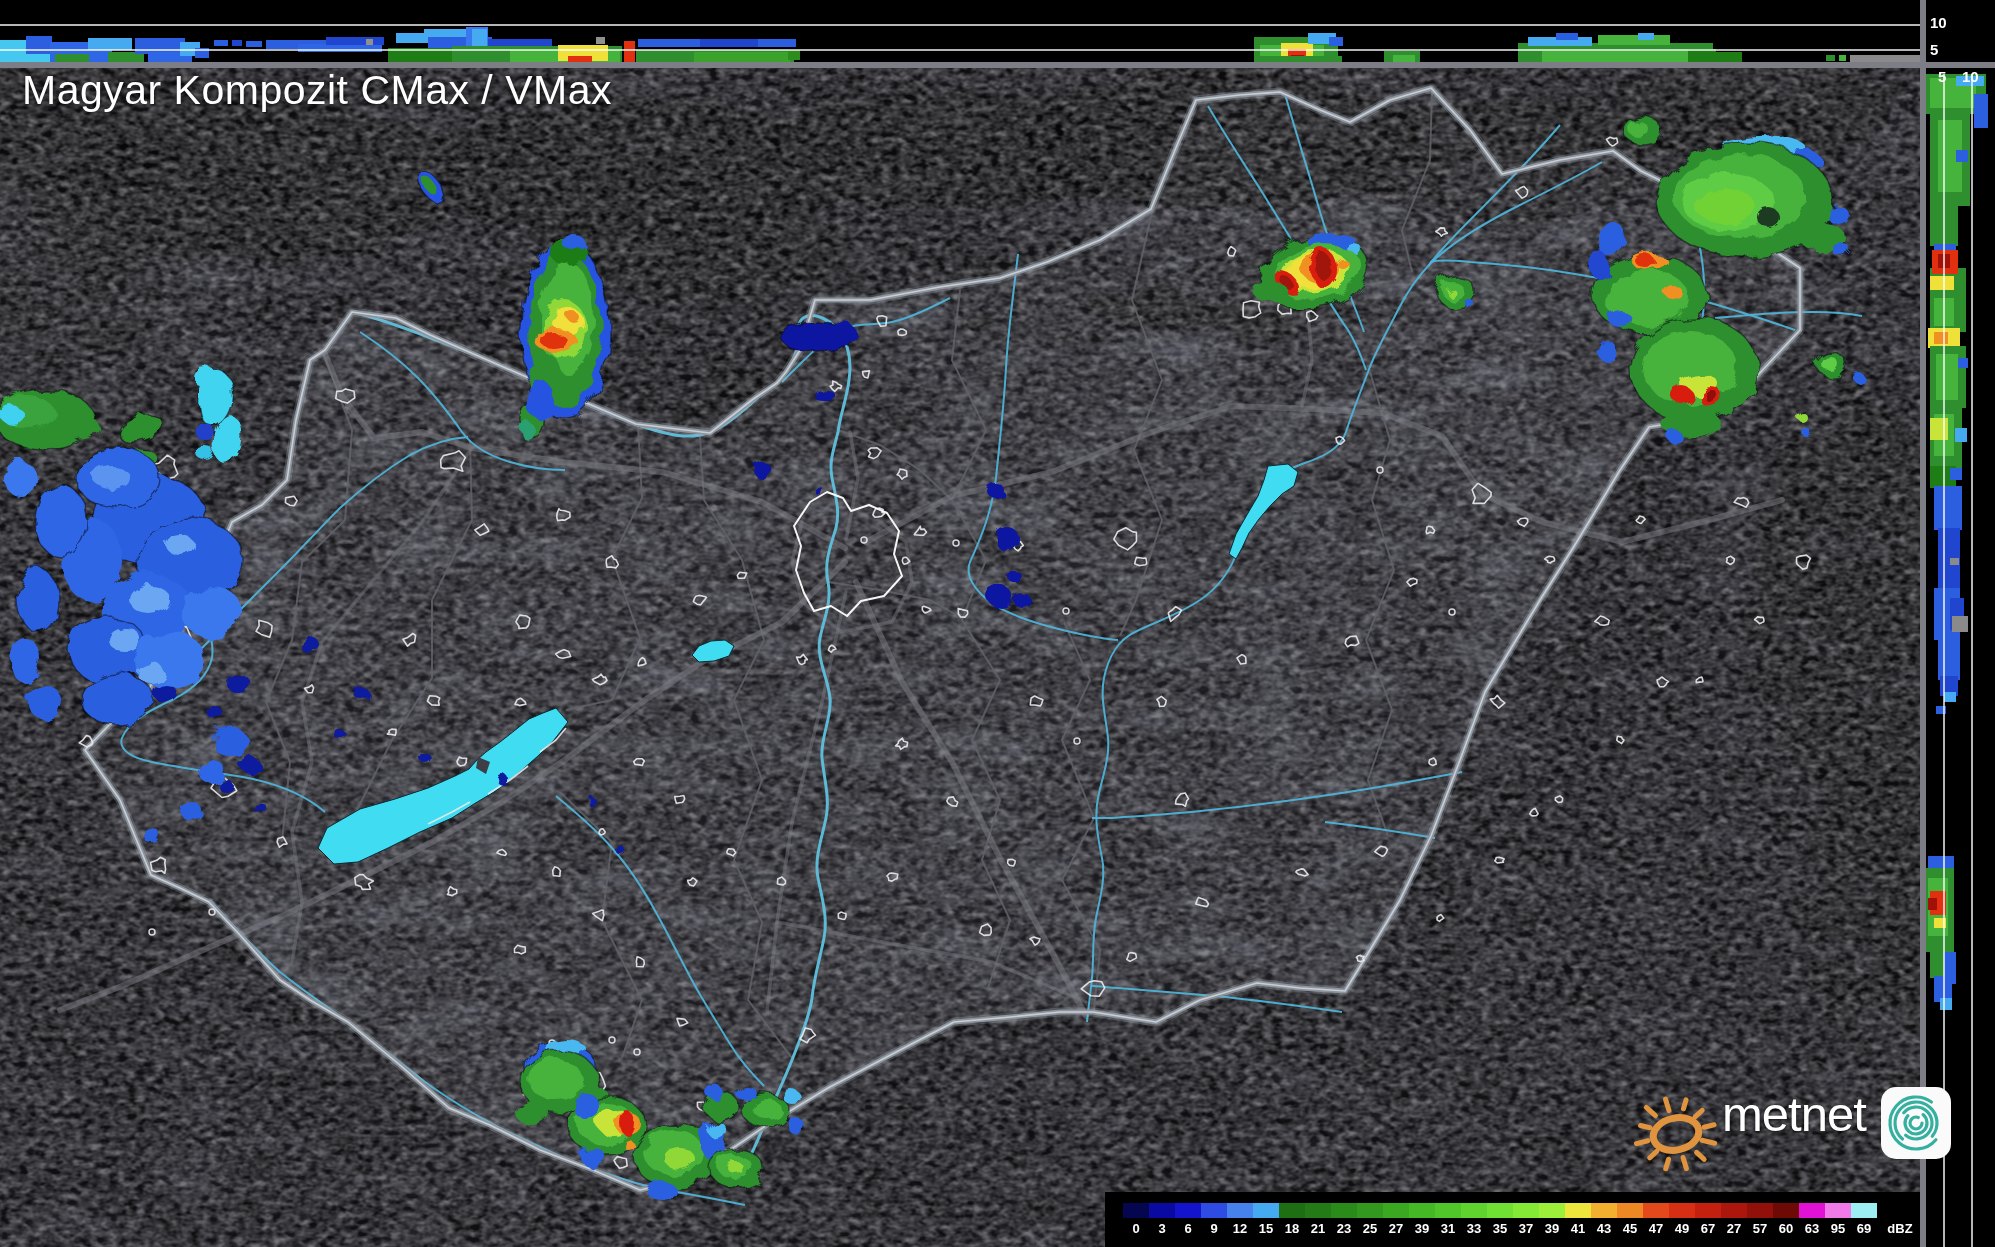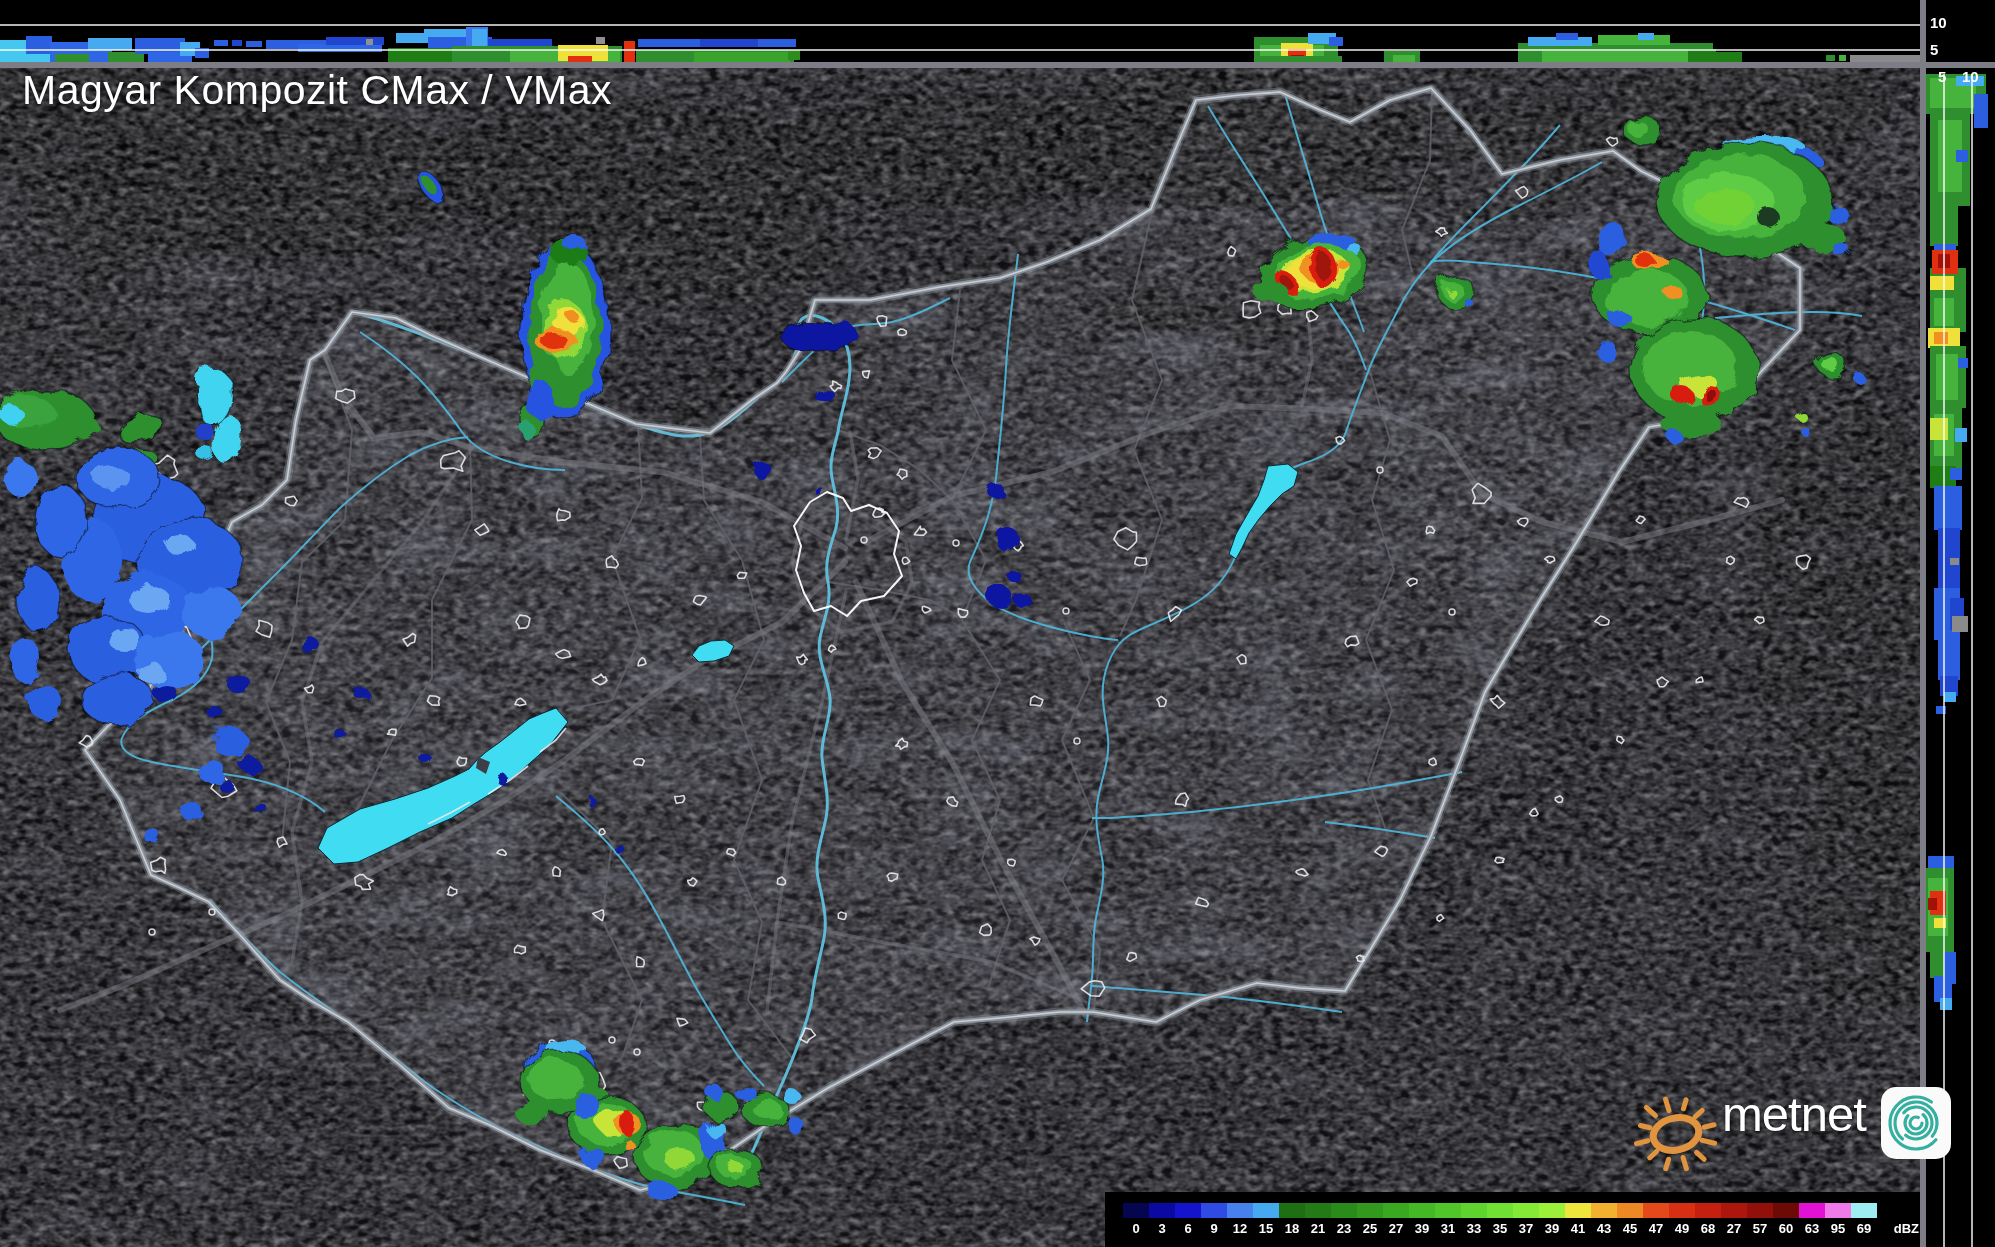--- a/index.html
+++ b/index.html
@@ -9,21 +9,21 @@
   #titleblock{position:absolute;left:22px;top:68px;color:#fff;z-index:30;
               text-shadow:0 1px 4px rgba(0,0,0,.85);}
   #titleblock .t{font-size:41px;font-weight:500;letter-spacing:.5px;line-height:1.1;}
   #titleblock .d{font-size:25px;font-weight:400;margin-top:9px;}
   #legend{position:absolute;left:1105px;top:1192px;width:815px;height:55px;background:#000;
           z-index:40;display:flex;align-items:flex-start;padding-top:11px;box-sizing:border-box;}
   #legend .pad{width:18px;flex:none;}
   .sw{width:26px;flex:none;display:flex;flex-direction:column;align-items:center;}
   .sw .c{width:26px;height:15px;}
   .sw .l{color:#fff;font-size:13px;font-weight:700;margin-top:3px;white-space:nowrap;}
-  .unitcol{width:42px;flex:none;display:flex;flex-direction:column;align-items:flex-end;text-decoration:underline;}
+  .unitcol{width:42px;flex:none;display:flex;flex-direction:column;align-items:center;text-decoration:underline;}
   .unitcol .c{width:0;height:15px;}
   .unitcol .l{color:#fff;font-size:13px;font-weight:700;margin-top:3px;padding-left:4px;}
   #logo{position:absolute;left:1634px;top:1086px;z-index:35;display:flex;align-items:flex-start;}
   #logo .word{color:#fff;font-size:49px;font-weight:500;letter-spacing:-1px;
               text-shadow:0 1px 3px rgba(0,0,0,.7);margin-left:4px;}
   #logo svg{display:block;}
   #appicon{margin-left:14px;}
 </style>
 </head>
 <body>
@@ -627,21 +627,21 @@
       <div class="sw">
         <div class="c" style="background: rgb(228, 73, 28);"></div>
         <div class="l">47</div>
       </div>
       <div class="sw">
         <div class="c" style="background: rgb(215, 47, 20);"></div>
         <div class="l">49</div>
       </div>
       <div class="sw">
         <div class="c" style="background: rgb(195, 32, 16);"></div>
-        <div class="l">68</div>
+        <div class="l">67</div>
       </div>
       <div class="sw">
         <div class="c" style="background: rgb(171, 23, 12);"></div>
         <div class="l">27</div>
       </div>
       <div class="sw">
         <div class="c" style="background: rgb(145, 16, 9);"></div>
         <div class="l">57</div>
       </div>
       <div class="sw">

